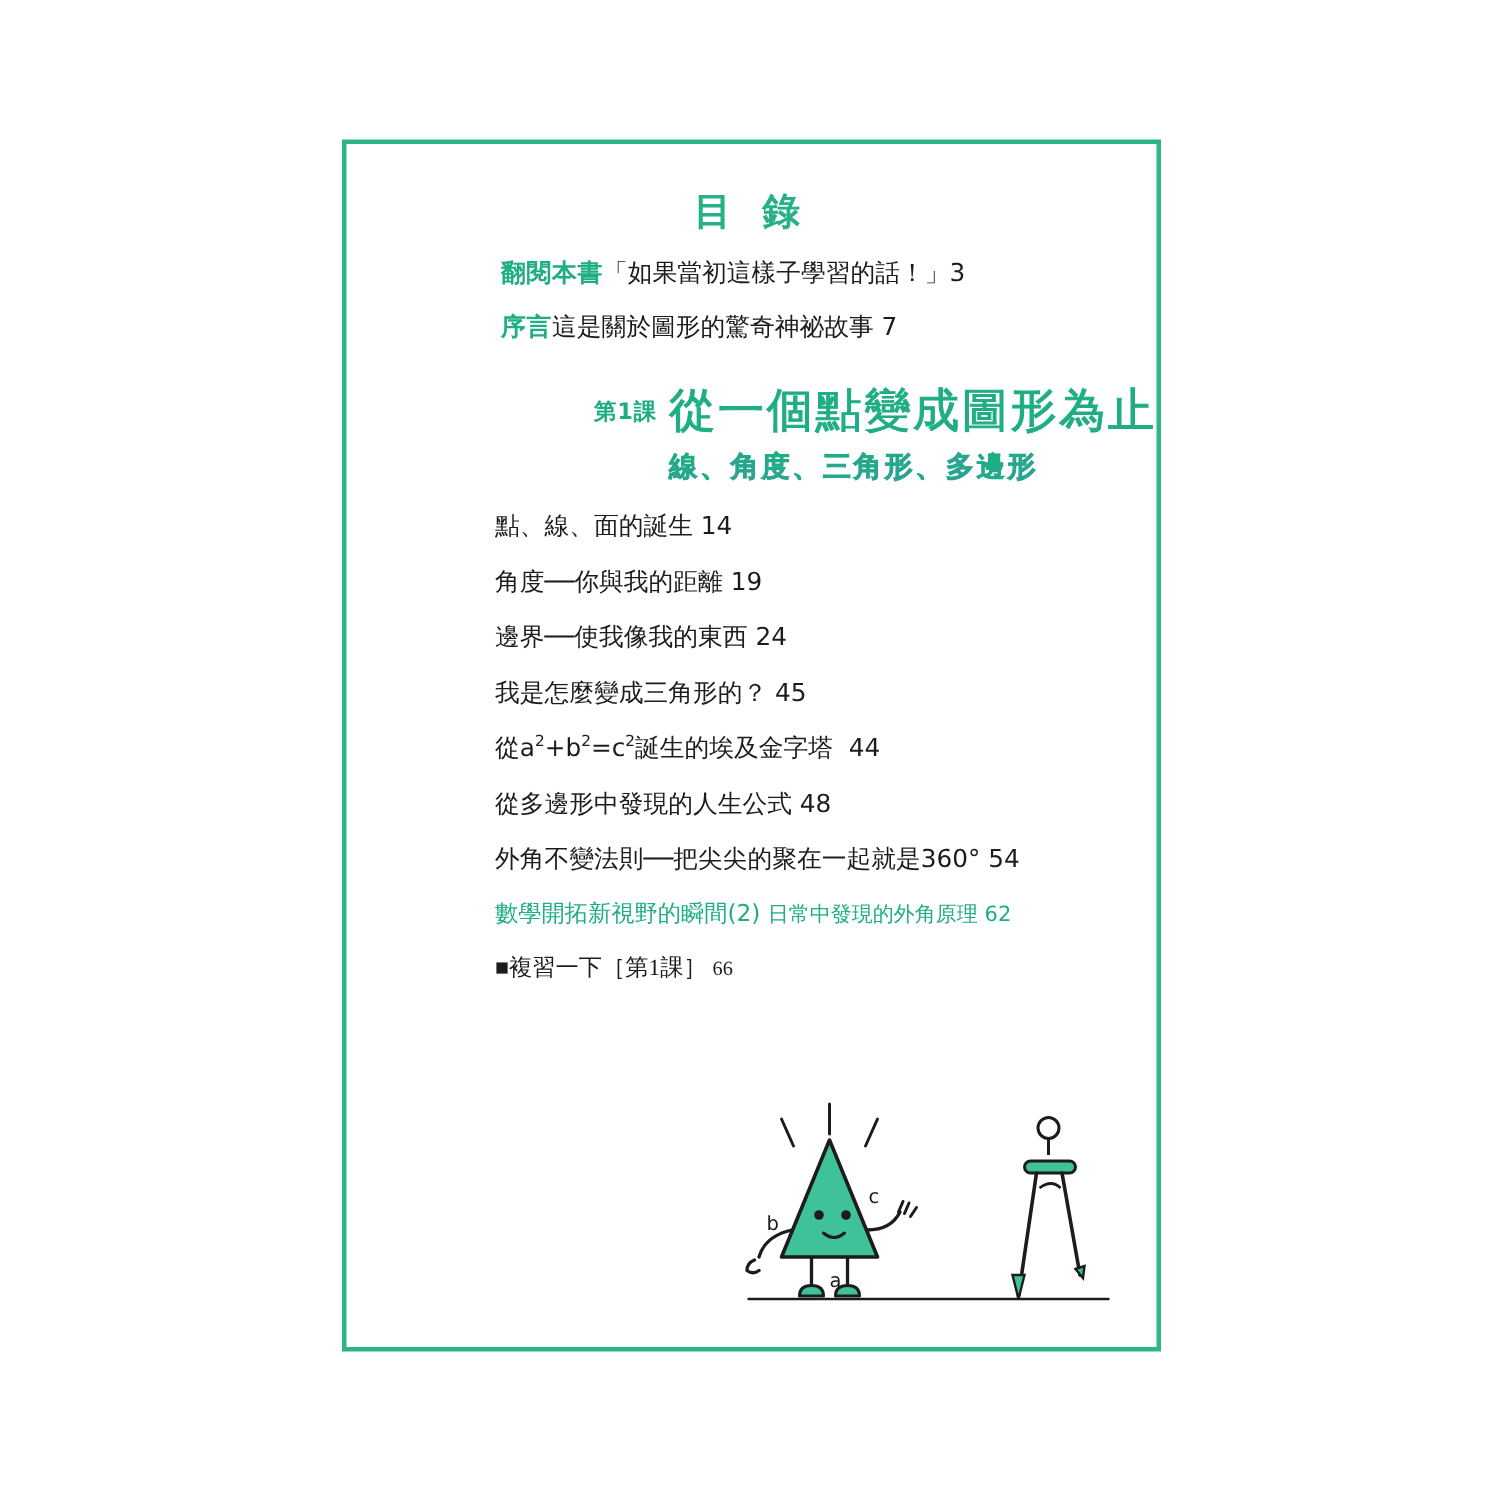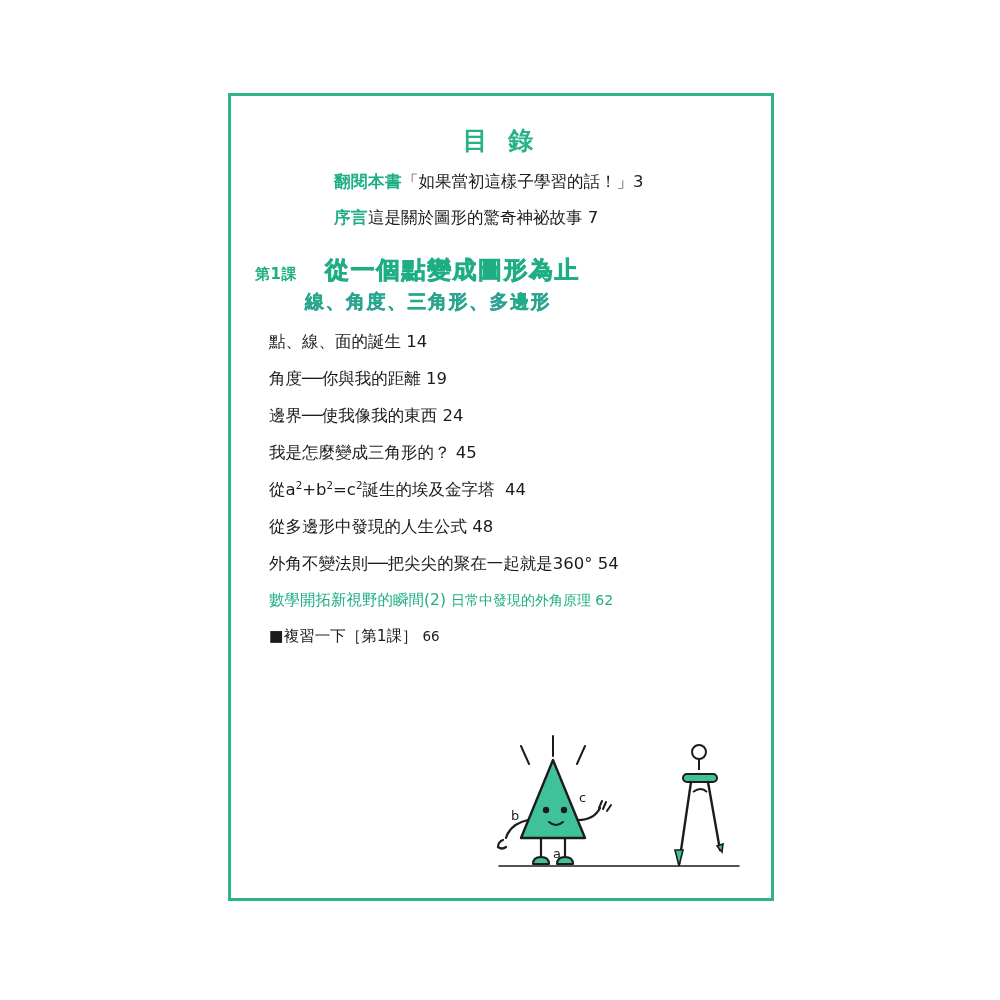--- a/index.html
+++ b/index.html
@@ -57,71 +57,73 @@
   .front-entry .tag {
     color: #1fae84;
     font-weight: bold;
     letter-spacing: 0.5px;
   }
   .chapter-block {
     margin-top: 26px;
     padding-left: 24px;
     display: flex;
     align-items: flex-start;
+    justify-content: flex-end;
   }
   .chapter-num {
     color: #1fae84;
     font-weight: bold;
     font-size: 15px;
     padding-top: 9px;
     margin-right: 8px;
     letter-spacing: 0.5px;
     font-family: "DejaVu Sans", sans-serif;
   }
   .chapter-title {
     color: #1fae84;
-    font-weight: bold;
-    font-size: 24px;
+    font-weight: normal;
+    font-size: 31px;
     letter-spacing: 1.5px;
     line-height: 1.2;
     font-family: "DejaVu Sans", sans-serif;
-    margin-left: 20px;
     -webkit-text-stroke: 0.7px #1fae84;
   }
   .chapter-sub {
     color: #8b5cf6;
     font-weight: bold;
     font-size: 19px;
     letter-spacing: 1.5px;
     margin-top: 5px;
     font-family: "DejaVu Sans", sans-serif;
     -webkit-text-stroke: 0.4px #1fae84;
   }
   .section-list {
     margin-top: 16px;
-    padding-left: 38px;
+    padding-left: 83px;
+    margin-left: 16px;
   }
   .sec {
     font-size: 16.5px;
     color: #1c1c1c;
     margin-bottom: 15px;
     font-family: "DejaVu Sans", sans-serif;
     white-space: nowrap;
   }
   .sec.special {
     color: #1fae84;
     font-size: 15.5px;
   }
   .sec.special .body {
     color: #1fae84;
     font-size: 14px;
   }
   .sec.review {
     font-size: 15.5px;
     color: #1c1c1c;
+    font-family: Liberation Serif, serif;
   }
   .sec.review .pg { font-size: 13.5px; }
   sup { font-size: 0.62em; vertical-align: super; }
   .art {
     position: absolute;
     left: 250px;
     top: 638px;
     width: 280px;
     height: 150px;
   }

